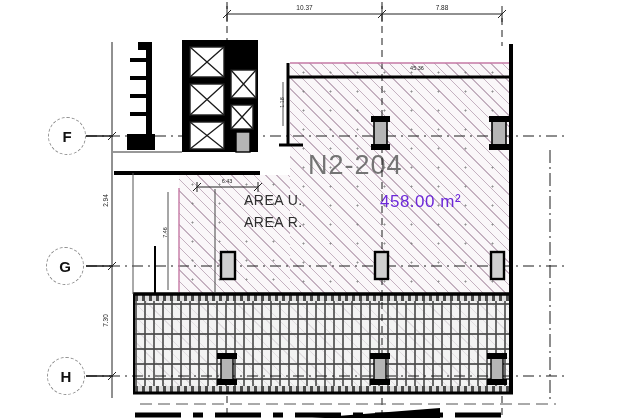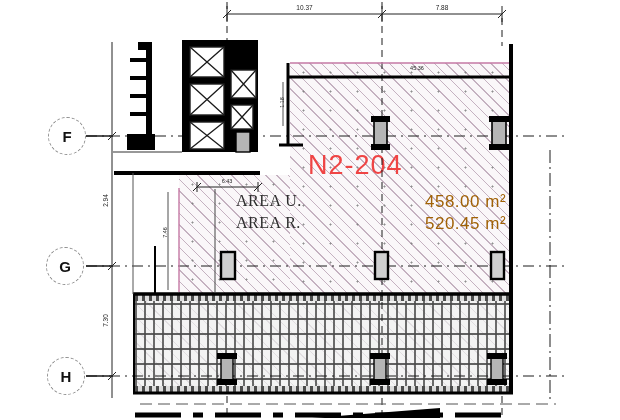--- a/index.html
+++ b/index.html
@@ -26,23 +26,23 @@
     background-image:
       repeating-linear-gradient(0deg, transparent 0 13px, rgba(72,72,72,.85) 13px 15px),
       repeating-linear-gradient(90deg, rgba(72,72,72,.8) 0 2px, transparent 2px 9px),
       repeating-linear-gradient(45deg, rgba(120,100,120,.15) 0 1px, transparent 1px 9px);
   }
   .brick-strip { position:absolute; left:0; width:100%; height:7px;
     background:repeating-linear-gradient(90deg,#4c4c4c 0 3px,#ddd 3px 7px); }
   .brick-strip.top{ top:0; } .brick-strip.bottom{ bottom:0; }
 
   .unit-label { position:absolute; left:308px; top:150px; font-size:27px;
-    color:#ef4444; letter-spacing:1px; }
-  .area-row-label { position:absolute; left:236px; font-size:16px; color:#2d2d2d; letter-spacing:.5px;font-family:Liberation Serif, serif; }
-  .area-row-value { position:absolute; left:380px; font-size:17px; color:#a16207; letter-spacing:.5px;margin-left:45px; }
+    color:#737373; letter-spacing:1px; }
+  .area-row-label { position:absolute; left:244px; font-size:14px; color:#2d2d2d; letter-spacing:.5px; }
+  .area-row-value { position:absolute; left:380px; font-size:17px; color:#6d28d9; letter-spacing:.5px; }
   .r1{ top:192px; } .r2{ top:214px;text-align:center; }
 
   .dim { position:absolute; color:#222; font-size:6.5px; text-align:center; line-height:9px; height:9px; }
   .dim-top-1 { left:227px; top:3px;  width:155px; }
   .dim-top-2 { left:382px; top:3px;  width:120px; }
   .dim-rot   { transform:rotate(-90deg); }
   .dim-left-1{ left:90px;  top:196px; width:30px; }
   .dim-left-2{ left:90px;  top:316px; width:30px; }
   .dim-746   { left:152px; top:228px; width:26px; font-size:5.5px; }
   .dim-118   { left:271px; top:98px;  width:22px; font-size:5.5px; }
@@ -69,21 +69,20 @@
 
   <div class="brick">
     <div class="brick-strip top"></div>
     <div class="brick-strip bottom"></div>
   </div>
 
   <div class="unit-label">N2-204</div>
   <div class="area-row-label r1">AREA U.</div>
   <div class="area-row-value r1">458.00 m²</div>
   <div class="area-row-label r2">AREA R.</div>
-  <div class="area-row-value r2">520.45 m²</div>
 
   <div class="dim dim-top-1">10.37</div>
   <div class="dim dim-top-2">7.88</div>
   <div class="dim dim-rot dim-left-1">2.94</div>
   <div class="dim dim-rot dim-left-2">7.30</div>
   <div class="dim dim-4536">45.36</div>
   <div class="dim dim-643">6.43</div>
   <div class="dim dim-rot dim-746">7.46</div>
   <div class="dim dim-rot dim-118">1.18</div>
 

